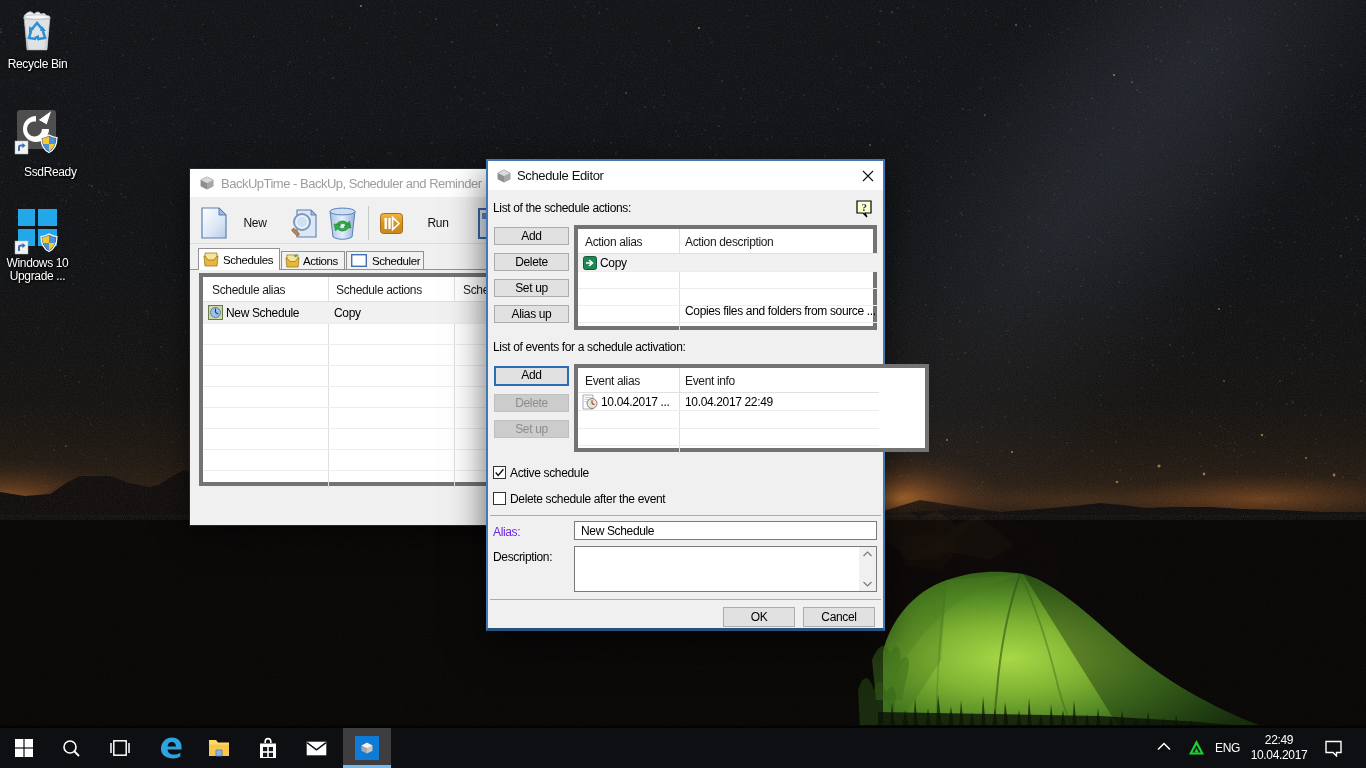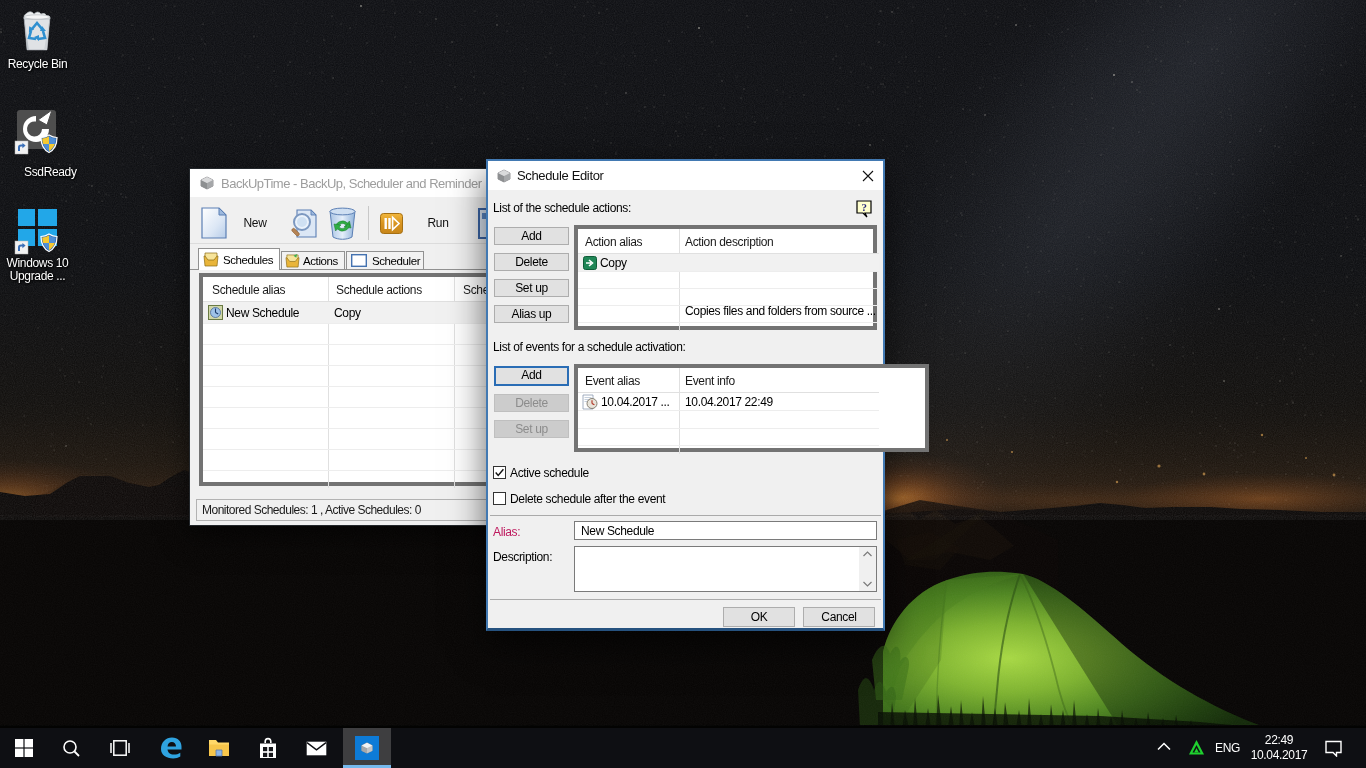--- a/index.html
+++ b/index.html
@@ -2529,23 +2529,20 @@
     <div class="gline" style="left:0;top:46px;width:430px;height:1px;"></div>
     <div class="gline" style="left:0;top:67px;width:430px;height:1px;"></div>
     <div class="gline" style="left:0;top:88px;width:430px;height:1px;"></div>
     <div class="gline" style="left:0;top:109px;width:430px;height:1px;"></div>
     <div class="gline" style="left:0;top:130px;width:430px;height:1px;"></div>
     <div class="gline" style="left:0;top:151px;width:430px;height:1px;"></div>
     <div class="gline" style="left:0;top:172px;width:430px;height:1px;"></div>
     <div class="gline" style="left:0;top:193px;width:430px;height:1px;"></div>
   </div>
 
-  <div class="abs" style="left:6px;top:330px;width:438px;height:22px;background:#f0f0f0;border:1px solid #b2b2b2;">
-    <div class="abs" style="left:5px;top:3px;font-size:12px;color:#1a1a1a;white-space:nowrap;letter-spacing:-0.5px;">Monitored Schedules: 1 , Active Schedules: 0</div>
-  </div>
 </div>
 
 <div class="abs" id="dlg" style="left:486px;top:159px;width:399px;height:472px;background:#f0f0f0;border:2px solid #4279b2;border-bottom:3px solid #26527f;box-shadow:0 14px 34px rgba(0,0,0,0.6);">
   <div class="abs" style="left:0;top:0;width:395px;height:29px;background:#fff;"></div>
   <svg class="abs" style="left:8px;top:7px" width="16" height="16" viewBox="0 0 16 16">
     <path d="M2,5 L8,2 L14,5 L14,11 L8,14 L2,11 Z" fill="#b9babc" stroke="#6e6f71" stroke-width="0.7"></path>
     <path d="M2,5 L8,8 L8,14 L2,11 Z" fill="#8d8f91"></path>
     <path d="M8,8 L14,5 L14,11 L8,14 Z" fill="#a5a7a9"></path>
     <path d="M2,5 L8,2 L14,5 L8,8 Z" fill="#d9dadb"></path>
   </svg>
@@ -2607,21 +2604,21 @@
     <rect x="0.5" y="0.5" width="12" height="12" fill="#fff" stroke="#333" stroke-width="1"></rect>
     <path d="M2.7,6.5 L5.2,9.5 L10.4,3.2" stroke="#111" stroke-width="1.4" fill="none"></path>
   </svg>
   <div class="abs" style="left:22px;top:305px;font-size:12px;color:#000;">Active schedule</div>
   <svg class="abs" style="left:5px;top:331px" width="13" height="13" viewBox="0 0 13 13">
     <rect x="0.5" y="0.5" width="12" height="12" fill="#fff" stroke="#333" stroke-width="1"></rect>
   </svg>
   <div class="abs" style="left:22px;top:331px;font-size:12px;color:#000;">Delete schedule after the event</div>
   <div class="abs" style="left:2px;top:354px;width:391px;height:1px;background:#aaaaaa;"></div>
 
-  <div class="abs" style="left:5px;top:364px;font-size:12px;color:#be185d;">Alias:</div>
+  <div class="abs" style="left:5px;top:364px;font-size:12px;color:#6d28d9;">Alias:</div>
   <div class="abs" style="left:86px;top:360px;width:303px;height:19px;background:#fff;border:1px solid #7a7a7a;">
     <div class="abs" style="left:6px;top:2px;font-size:12px;color:#000;">New Schedule</div>
   </div>
 
   <div class="abs" style="left:5px;top:389px;font-size:12px;color:#000;">Description:</div>
   <div class="abs" style="left:86px;top:385px;width:303px;height:46px;background:#fff;border:1px solid #7a7a7a;">
     <div class="abs" style="right:0;top:0;width:17px;height:44px;background:#f0f0f0;">
       <svg class="abs" style="left:4px;top:4px" width="9" height="6" viewBox="0 0 9 6">
           <path d="M0.5,5 L4.5,1 L8.5,5" stroke="#7a7a7a" stroke-width="1.2" fill="none"></path>
         </svg>

